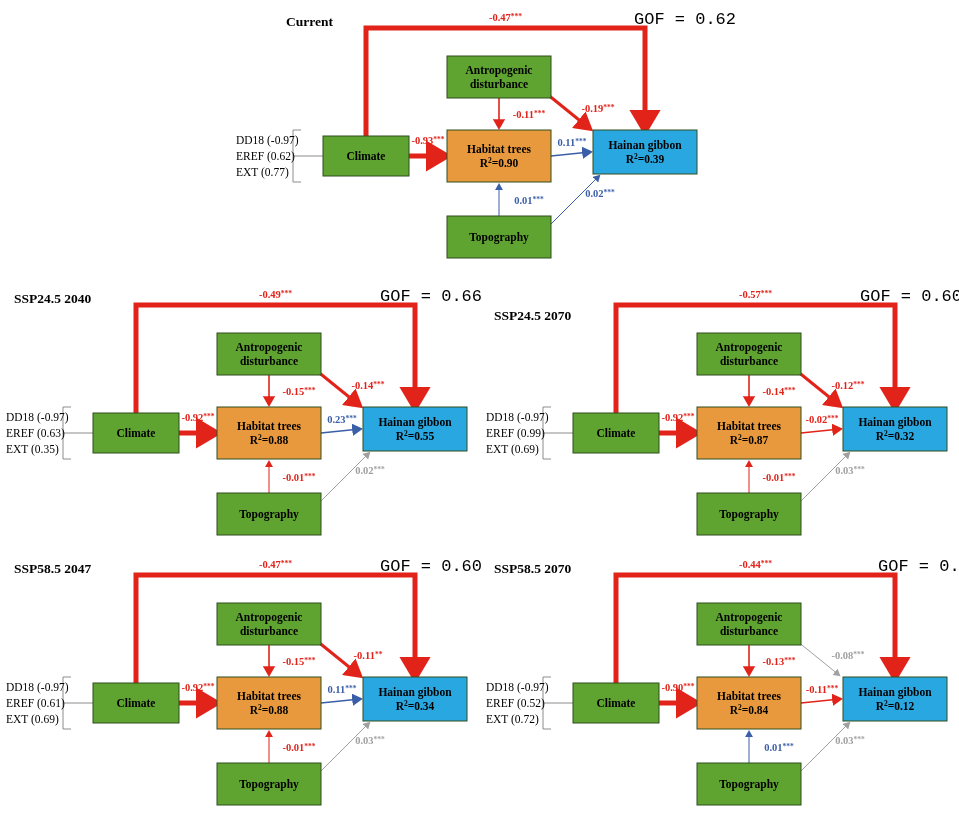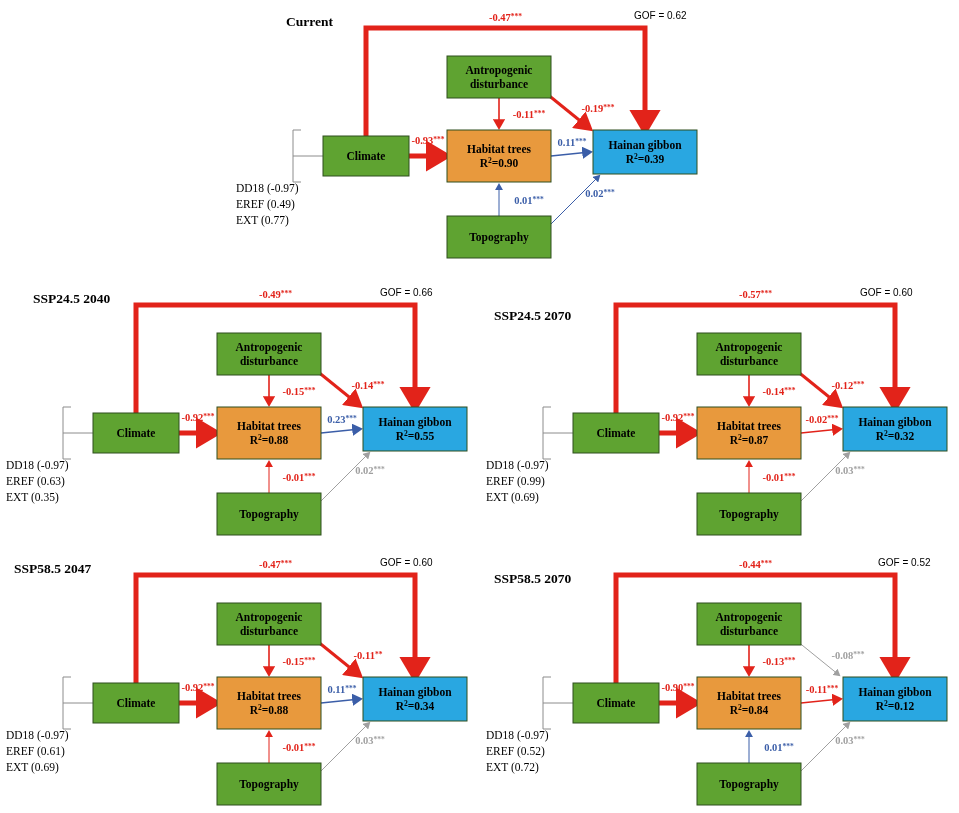--- a/index.html
+++ b/index.html
@@ -8,26 +8,26 @@
     width:959px;height:813px;position:relative;overflow:hidden;
     font-family:"Liberation Serif", serif;
     color:#000;
   }
   .panel{position:absolute;}
   .panel-title{
     position:absolute;font-weight:bold;font-size:13.5px;
     font-family:"Liberation Serif", serif;white-space:nowrap;
   }
   .panel-gof{
-    position:absolute;font-size:10px;
-    font-family:Liberation Sans, sans-serif;white-space:nowrap;
+    position:absolute;font-size:17px;
+    font-family:Liberation Mono, monospace;white-space:nowrap;
   }
   .indicators{
     position:absolute;font-size:11.5px;line-height:16px;
-    font-family:"Liberation Serif", serif;white-space:nowrap;text-align:left;margin-top:48px;
+    font-family:"Liberation Serif", serif;white-space:nowrap;text-align:left;
   }
   svg{display:block;overflow:visible;}
   .boxlabel{
     font-family:"Liberation Serif", serif;font-weight:bold;
     font-size:11.5px;fill:#000;text-anchor:middle;
   }
   .pathlabel{
     font-family:"Liberation Serif", serif;font-weight:bold;
     font-size:10.5px;text-anchor:middle;
   }
@@ -90,21 +90,21 @@
         <text class="pathlabel" x="363" y="104" fill="#E2231A" text-anchor="middle"><tspan>-0.19</tspan><tspan class="sup" dy="-2">***</tspan></text>
         <text class="pathlabel" x="337" y="138" fill="#3B5EA8" text-anchor="middle"><tspan>0.11</tspan><tspan class="sup" dy="-2">***</tspan></text>
         <text class="pathlabel" x="294" y="196" fill="#3B5EA8" text-anchor="middle"><tspan>0.01</tspan><tspan class="sup" dy="-2">***</tspan></text>
         <text class="pathlabel" x="365" y="189" fill="#3B5EA8" text-anchor="middle"><tspan>0.02</tspan><tspan class="sup" dy="-2">***</tspan></text>
       </svg>
     </div>
     <div class="panel-title" style="left:246px;top:14px;margin-left:40px;">Current</div>
     <div class="panel-gof" style="left:634px;top:10px;">GOF = 0.62</div>
     <div class="indicators" style="left:236px;top:132px;">
       <div>DD18 (-0.97)</div>
-      <div>EREF (0.49)</div>
+      <div>EREF (0.62)</div>
       <div>EXT (0.77)</div>
     </div>
     <div class="panel" style="left:5px;top:285px;">
       <svg width="470" height="268" viewBox="0 0 470 268">
         <defs>
           <marker id="ar-1-climate_to_gibbon" markerWidth="6.25" markerHeight="6.25" refX="3.6125" refY="3.125" orient="auto" markerUnits="strokeWidth">
             <path d="M0,0 L5.25,3.125 L0,6.25 Z" fill="#E2231A"></path>
           </marker>
           <marker id="ar-1-climate_to_habitat" markerWidth="6.25" markerHeight="6.25" refX="3.6125" refY="3.125" orient="auto" markerUnits="strokeWidth">
             <path d="M0,0 L5.25,3.125 L0,6.25 Z" fill="#E2231A"></path>
@@ -149,21 +149,21 @@
         <text class="boxlabel" x="410" y="155">R<tspan class="sup" dy="-4">2</tspan><tspan dy="4">=0.55</tspan></text>
         <text class="pathlabel" x="270.5" y="13" fill="#E2231A" text-anchor="middle"><tspan>-0.49</tspan><tspan class="sup" dy="-2">***</tspan></text>
         <text class="pathlabel" x="193" y="136" fill="#E2231A" text-anchor="middle"><tspan>-0.92</tspan><tspan class="sup" dy="-2">***</tspan></text>
         <text class="pathlabel" x="294" y="110" fill="#E2231A" text-anchor="middle"><tspan>-0.15</tspan><tspan class="sup" dy="-2">***</tspan></text>
         <text class="pathlabel" x="363" y="104" fill="#E2231A" text-anchor="middle"><tspan>-0.14</tspan><tspan class="sup" dy="-2">***</tspan></text>
         <text class="pathlabel" x="337" y="138" fill="#3B5EA8" text-anchor="middle"><tspan>0.23</tspan><tspan class="sup" dy="-2">***</tspan></text>
         <text class="pathlabel" x="294" y="196" fill="#E2231A" text-anchor="middle"><tspan>-0.01</tspan><tspan class="sup" dy="-2">***</tspan></text>
         <text class="pathlabel" x="365" y="189" fill="#A0A0A0" text-anchor="middle"><tspan>0.02</tspan><tspan class="sup" dy="-2">***</tspan></text>
       </svg>
     </div>
-    <div class="panel-title" style="left:14px;top:291px;margin-left:19px;">SSP24.5 2040</div>
+    <div class="panel-title" style="left:14px;top:291px;">SSP24.5 2040</div>
     <div class="panel-gof" style="left:380px;top:287px;text-align:right;">GOF = 0.66</div>
     <div class="indicators" style="left:6px;top:409px;">
       <div>DD18 (-0.97)</div>
       <div>EREF (0.63)</div>
       <div>EXT (0.35)</div>
     </div>
     <div class="panel" style="left:485px;top:285px;">
       <svg width="470" height="268" viewBox="0 0 470 268">
         <defs>
           <marker id="ar-2-climate_to_gibbon" markerWidth="6.25" markerHeight="6.25" refX="3.6125" refY="3.125" orient="auto" markerUnits="strokeWidth">
@@ -338,20 +338,20 @@
         <text class="boxlabel" x="410" y="155">R<tspan class="sup" dy="-4">2</tspan><tspan dy="4">=0.12</tspan></text>
         <text class="pathlabel" x="270.5" y="13" fill="#E2231A" text-anchor="middle"><tspan>-0.44</tspan><tspan class="sup" dy="-2">***</tspan></text>
         <text class="pathlabel" x="193" y="136" fill="#E2231A" text-anchor="middle"><tspan>-0.90</tspan><tspan class="sup" dy="-2">***</tspan></text>
         <text class="pathlabel" x="294" y="110" fill="#E2231A" text-anchor="middle"><tspan>-0.13</tspan><tspan class="sup" dy="-2">***</tspan></text>
         <text class="pathlabel" x="363" y="104" fill="#A0A0A0" text-anchor="middle"><tspan>-0.08</tspan><tspan class="sup" dy="-2">***</tspan></text>
         <text class="pathlabel" x="337" y="138" fill="#E2231A" text-anchor="middle"><tspan>-0.11</tspan><tspan class="sup" dy="-2">***</tspan></text>
         <text class="pathlabel" x="294" y="196" fill="#3B5EA8" text-anchor="middle"><tspan>0.01</tspan><tspan class="sup" dy="-2">***</tspan></text>
         <text class="pathlabel" x="365" y="189" fill="#A0A0A0" text-anchor="middle"><tspan>0.03</tspan><tspan class="sup" dy="-2">***</tspan></text>
       </svg>
     </div>
-    <div class="panel-title" style="left:494px;top:561px;margin-top:10px;">SSP58.5 2070</div>
+    <div class="panel-title" style="left:494px;top:561px;">SSP58.5 2070</div>
     <div class="panel-gof" style="left:832px;top:557px;margin-left:46px;">GOF = 0.52</div>
     <div class="indicators" style="left:486px;top:679px;">
       <div>DD18 (-0.97)</div>
       <div>EREF (0.52)</div>
       <div>EXT (0.72)</div>
     </div>
   </div>
 
 </body></html>

